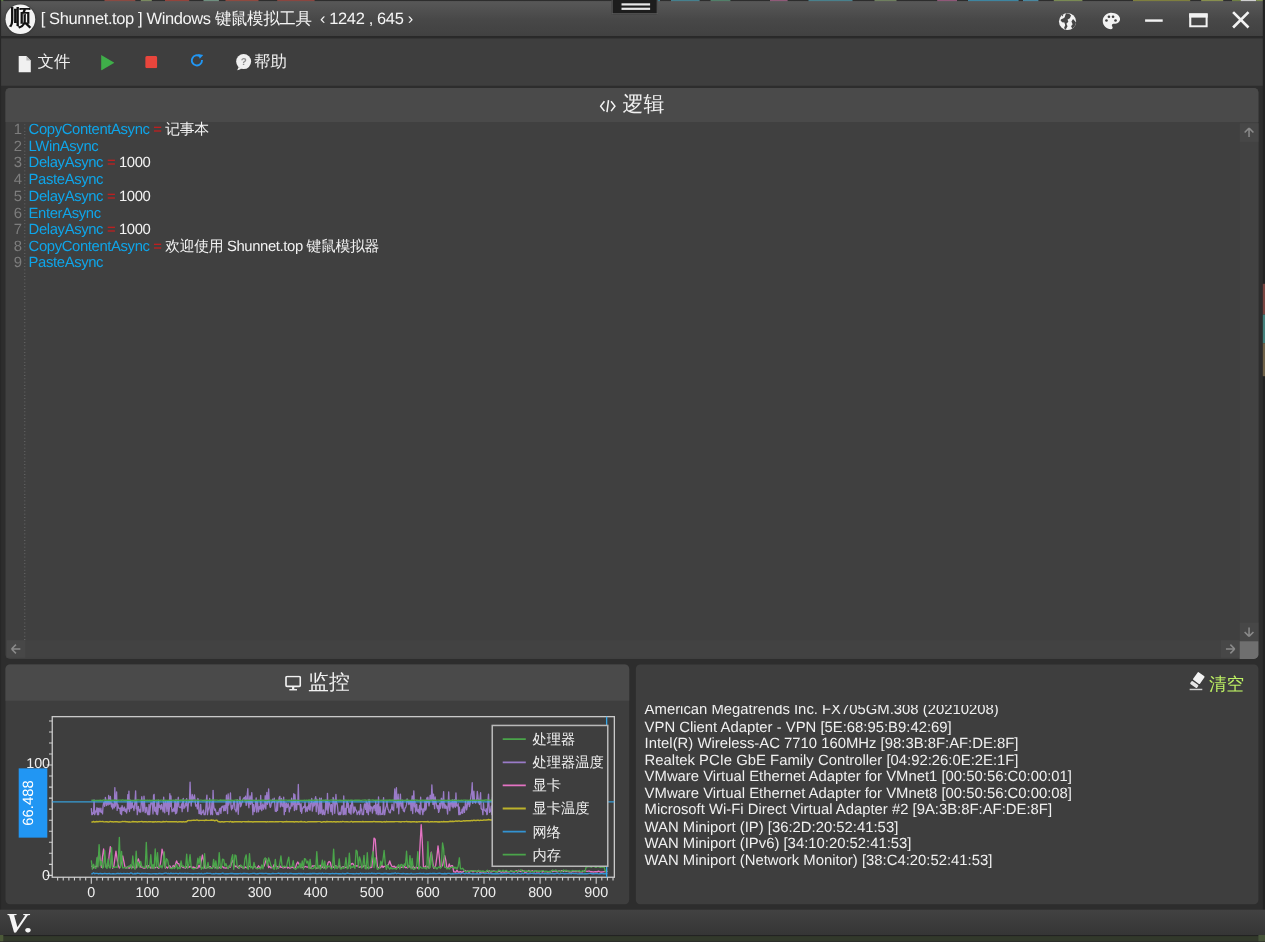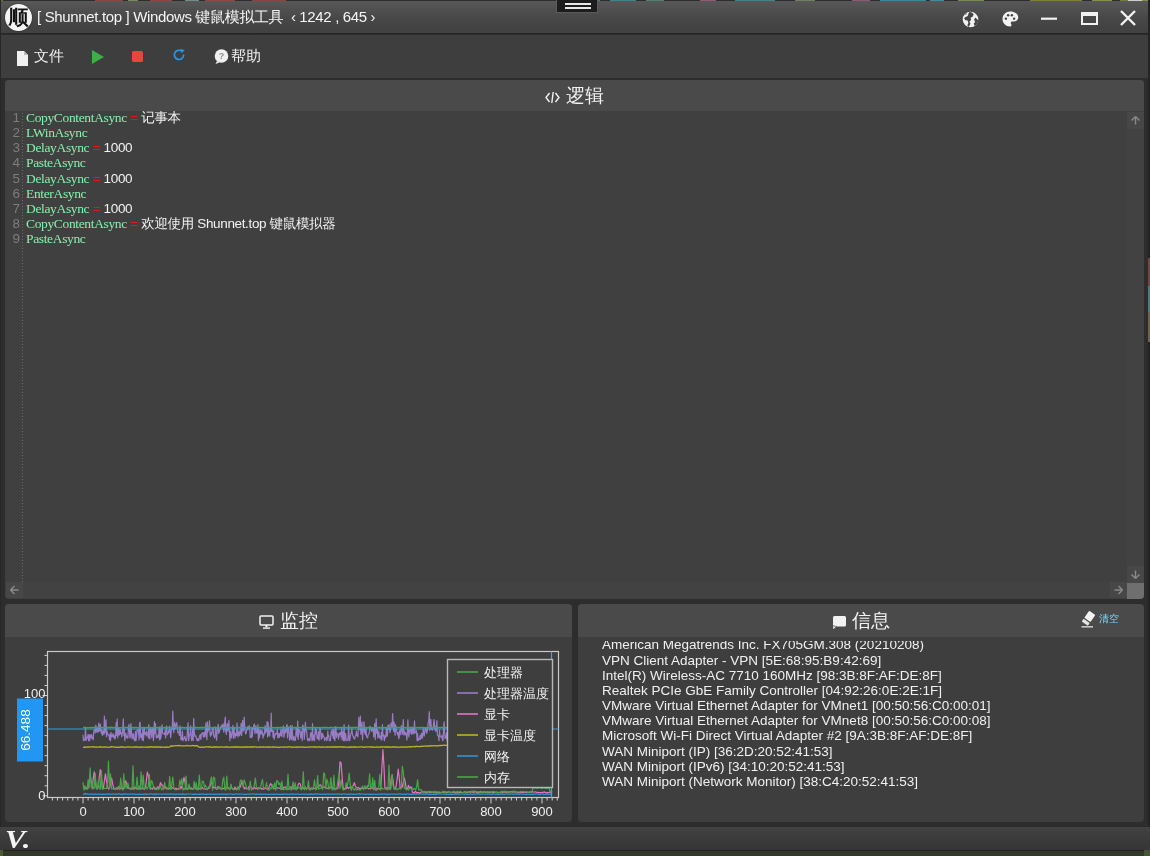--- a/index.html
+++ b/index.html
@@ -26,38 +26,38 @@
 #editor { left:5px; top:80px; width:1139px; height:519px; background:#404040; border-radius:4px; }
 #edhead { left:0; top:0; width:1139px; height:31px; background:#4a4a4a; border-radius:4px 4px 0 0; }
 .phead { color:#f2f2f2; font-size:19px; text-align:center; line-height:31px; }
 #monhead, #infohead { line-height:33px; }
 #edbody { left:0; top:31px; width:1139px; height:488px; }
 #gutterline { left:16.5px; top:2px; width:1px; height:470px;
   background-image:linear-gradient(#6a6a6a 1px, transparent 1px); background-size:1px 3px; }
 .cl { position:relative; height:15.16px; line-height:15.16px; font-size:13.5px; white-space:pre;
   padding-left:21px; letter-spacing:-0.35px; }
 .ln { position:absolute; left:0; width:15px; text-align:right; color:#7d7d7d; letter-spacing:0; }
-.kw { color:#86efac;font-family:Liberation Serif, serif; }
+.kw { color:#0ea5e9; }
 .eq { color:#e51616; }
 .val { color:#f2f2f2; }
 #code { left:0; top:-1px; width:1100px; }
 
 
 .sbtn { position:absolute; background:#474747; color:#777; text-align:center; }
 #vsb { left:1122px; top:32px; width:17px; height:471px; background:#424242; }
 #hsb { left:1px; top:502px; width:1121px; height:16px; background:#424242; }
 
 
 #monitor { left:5px; top:604px; width:567px; height:218px; background:#3e3e3e; border-radius:4px; }
 #monhead { left:0; top:0; width:567px; height:33px; background:#4a4a4a; border-radius:4px 4px 0 0; }
 #info { left:578px; top:604px; width:566px; height:218px; background:#3e3e3e; border-radius:4px; }
 #infohead { left:0; top:0; width:566px; height:33px; background:#4a4a4a; border-radius:4px 4px 0 0; }
 #infolist { left:0; top:36.5px; width:566px; height:181px; overflow:hidden; }
 .ir { position:relative; height:15.2px; line-height:15.2px; font-size:13.5px; color:#f0f0f0;
-  padding-left:24px; white-space:pre; }
+  padding-left:8px; white-space:pre; }
 #infolist .wrap { position:absolute; left:0; top:-3.2px; width:566px; }
 
 
 #statusbar { left:0; top:827px; width:1150px; height:23px;
   background:linear-gradient(#424242,#353535); }
 #vlogo { left:5px; top:-1px; color:#f5f5f5; font-size:25px; font-weight:bold; font-style:italic; letter-spacing:1px; transform:scaleX(1.22); transform-origin:0 0;
   font-family:"Liberation Serif", serif; }
 #vver { left:30px; top:5px; color:#c03a32; font-size:14px; font-weight:bold;margin-top:48px; }
 #bottomedge { left:0; top:850px; width:1150px; height:6px; background:#222; }
 </style>
@@ -341,32 +341,28 @@
         <line x1="452" y1="173" x2="473" y2="173" stroke="#4aa44a" stroke-width="1.6"></line>
         <text x="479" y="177.5" font-size="13" fill="#f0f0f0">内存</text>
 <rect x="12" y="94.5" width="26" height="63" fill="#2196f3"></rect>
 <text x="25" y="126" transform="rotate(-90 25 126)" text-anchor="middle" font-size="13.5" fill="#fff">66.488</text>
 <text x="40.5" y="94" text-anchor="end" font-size="13" fill="#efefef">100</text>
 <text x="40.5" y="196" text-anchor="end" font-size="13" fill="#efefef">0</text>
 </svg>
   </div>
 
   <div id="info" class="abs">
-    <div id="infohead" class="abs phead">
-      <svg style="vertical-align:-2px;margin-right:6px" width="14" height="14" viewBox="0 0 14 14">
-        <path d="M2.5 1 h10 a1.5 1.5 0 0 1 1.5 1.5 v7.5 a1.5 1.5 0 0 1 -1.5 1.5 h-6.5 l-3.5 0 a1.5 1.5 0 0 1 -1.5 -1.5 v-7.5 a1.5 1.5 0 0 1 1.5 -1.5 z M1.2 10.5 l0 3.8 l3.6 -3.2 z" fill="#f2f2f2"></path>
-      </svg>信息</div>
     <svg class="abs" style="left:502px;top:7px" width="16" height="17" viewBox="0 0 16 17">
       <g transform="rotate(35 8 8)">
         <rect x="4.2" y="0.5" width="7.6" height="8.6" rx="1" fill="#f2f2f2"></rect>
         <rect x="4.2" y="10.3" width="7.6" height="3.4" rx="1" fill="#e6e6e6"></rect>
       </g>
       <path d="M1.5 15.8 h11.5" stroke="#cfcfcf" stroke-width="1.5"></path>
     </svg>
-    <div class="abs" style="left:521px;top:8px;font-size:10px;color:#7dd3fc">清空</div>
+    <div class="abs" style="left:521px;top:8px;font-size:16px;color:#bef264">清空</div>
     <div id="infolist" class="abs">
         <div class="wrap">
 <div class="ir">American Megatrends Inc. FX705GM.308 (20210208)</div>
 <div class="ir">VPN Client Adapter - VPN [5E:68:95:B9:42:69]</div>
 <div class="ir">Intel(R) Wireless-AC 7710 160MHz [98:3B:8F:AF:DE:8F]</div>
 <div class="ir">Realtek PCIe GbE Family Controller [04:92:26:0E:2E:1F]</div>
 <div class="ir">VMware Virtual Ethernet Adapter for VMnet1 [00:50:56:C0:00:01]</div>
 <div class="ir">VMware Virtual Ethernet Adapter for VMnet8 [00:50:56:C0:00:08]</div>
 <div class="ir">Microsoft Wi-Fi Direct Virtual Adapter #2 [9A:3B:8F:AF:DE:8F]</div>
 <div class="ir">WAN Miniport (IP) [36:2D:20:52:41:53]</div>

